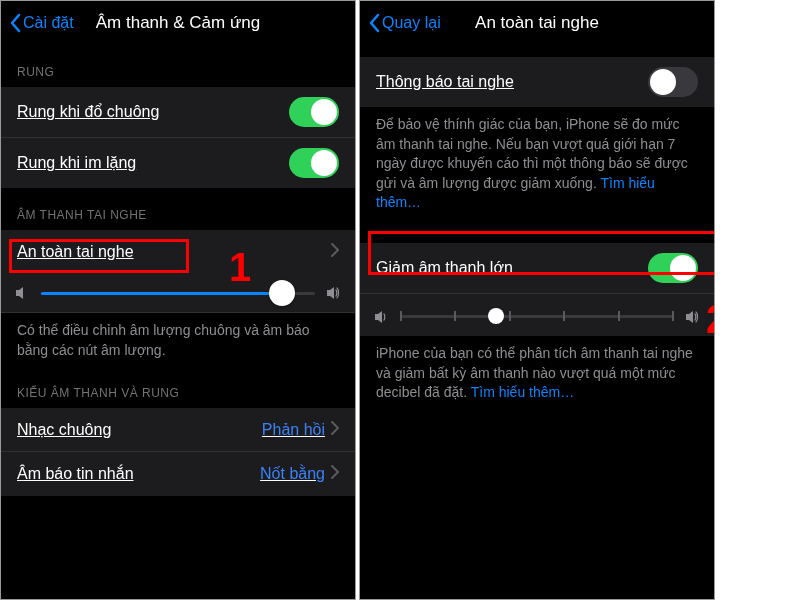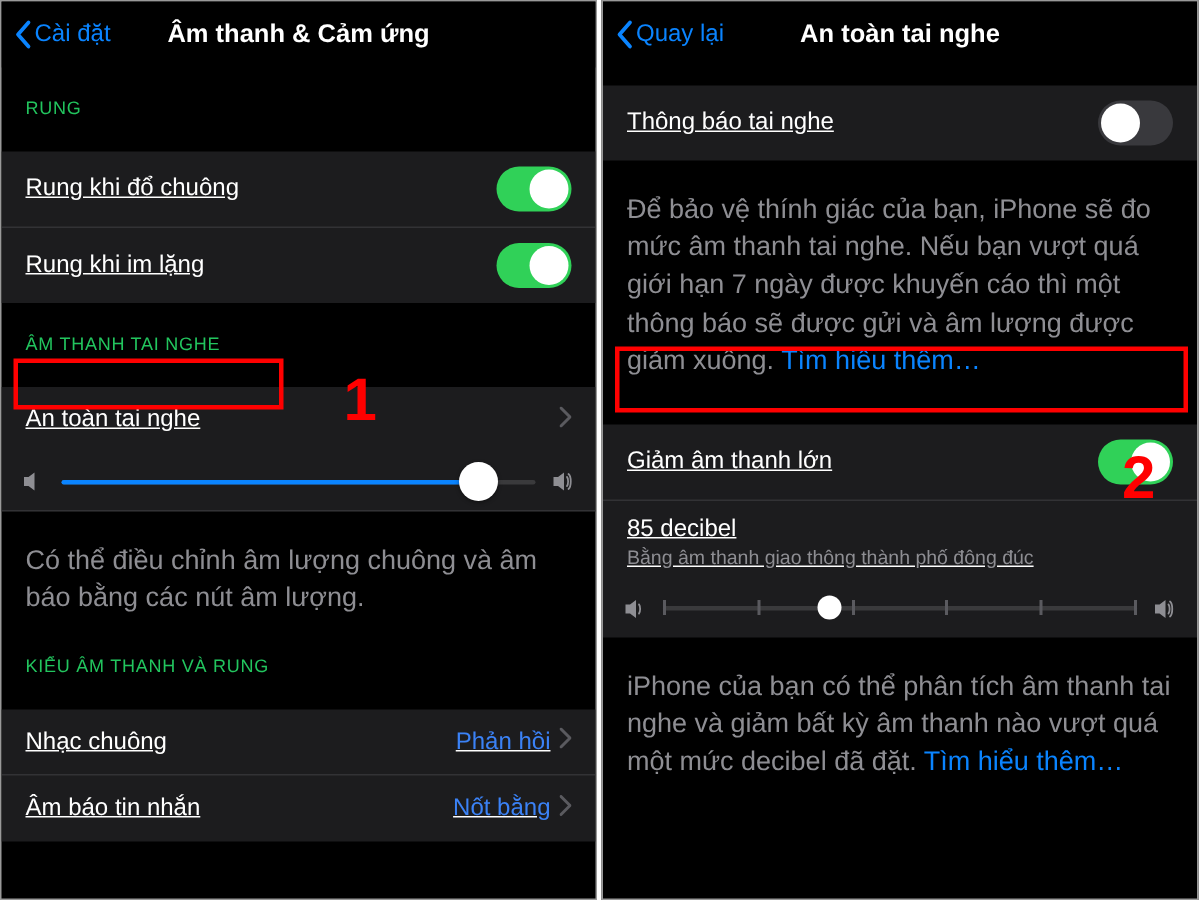--- a/index.html
+++ b/index.html
@@ -6,21 +6,21 @@
     body {
       font-family: -apple-system, "SF Pro Text", "Helvetica Neue", Arial, sans-serif;
       background: #fff;
       width: 800px;
       height: 600px;
       overflow: hidden;
       display: flex;
       gap: 3px;
     }
     .pane {
-      width: 398px;
+      width: 356px;
       height: 600px;
       background: #000;
       color: #fff;
       overflow: hidden;
       position: relative;
       border: 1px solid #999;
     }
     .navbar {
       display: flex;
       align-items: center;
@@ -37,29 +37,29 @@
       cursor: pointer;
       gap: 2px;
       z-index: 2;
     }
     .back svg { width: 12px; height: 20px; }
     .navtitle {
       position: absolute;
       left: 0; right: 0;
       text-align: center;
       font-size: 17px;
-      font-weight: 700;
+      font-weight: 400;
       color: #fff;
     }
     .section-header {
       font-size: 12px;
       letter-spacing: 0.5px;
-      color: #22c55e;
+      color: #737373;
       text-transform: uppercase;
-      padding: 20px 16px 22px;
+      padding: 20px 16px 8px;
     }
     .group { background: #1c1c1e; text-decoration: underline; }
     .row {
       display: flex;
       align-items: center;
       padding: 10px 16px;
       min-height: 44px;
       border-bottom: 1px solid rgba(84,84,88,0.4);
       position: relative;
       justify-content: space-between;
@@ -81,23 +81,23 @@
     .knob {
       width: 26px; height: 26px;
       background: #fff;
       border-radius: 50%;
       position: absolute;
       top: 2px;
     }
     .switch.on .knob { right: 2px; }
     .switch.off .knob { left: 2px; }
     .footer-note {
-      font-size: 18px;
+      font-size: 14px;
       color: #8e8e93;
-      padding: 20px 16px 6px;
+      padding: 8px 16px 6px;
       line-height: 1.4;
     }
     .footer-note .link { color: #0a84ff; }
     .slider-row {
       display: flex;
       align-items: center;
       padding: 10px 12px;
       gap: 10px;
       border-bottom: 1px solid rgba(84,84,88,0.4);
     }
@@ -285,24 +285,20 @@
   </div>
 
   <div style="height:24px;"></div>
   <div class="group" style="position:relative;">
     <div class="row">
       <div class="row-label">Giảm âm thanh lớn</div>
       <div class="switch on">
           <div class="knob"></div>
         </div>
     </div>
-    <div class="decibel-block">
-      <div class="decibel-title">85 decibel</div>
-      <div class="decibel-sub">Bằng âm thanh giao thông thành phố đông đúc</div>
-    </div>
     <div class="slider2">
       <span class="speaker">
           <svg viewBox="0 0 18 18" fill="#8e8e93">
             <path d="M3 6h3l4-3v12l-4-3H3z"></path>
             <path d="M12 6c1 1 1 5 0 6" stroke="#8e8e93" stroke-width="1.2" fill="none" stroke-linecap="round"></path>
           </svg>
         </span>
       <div class="track2">
         <div class="ticks">
             <span></span>

